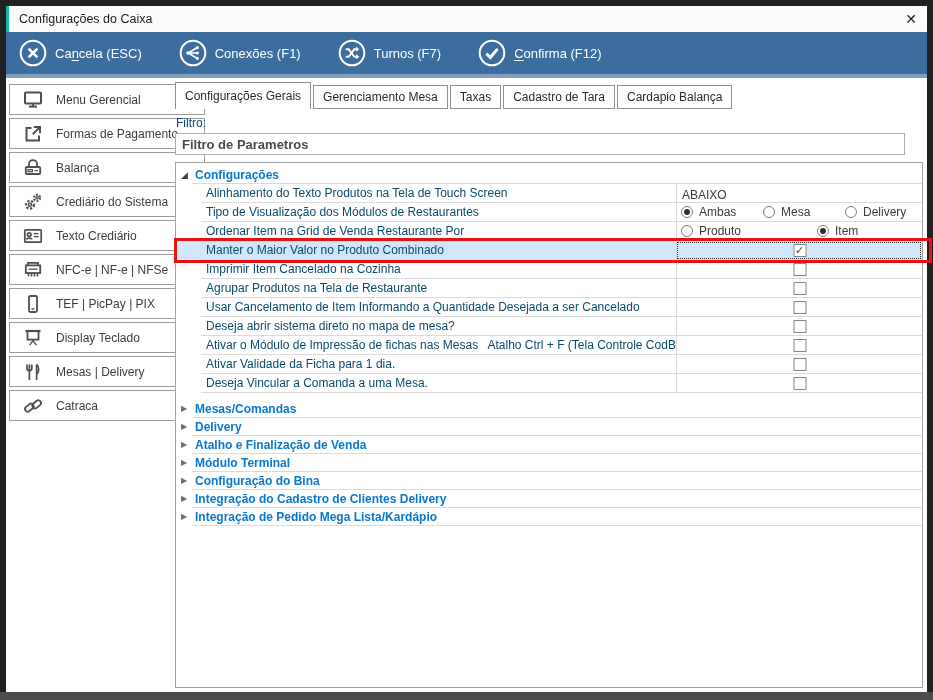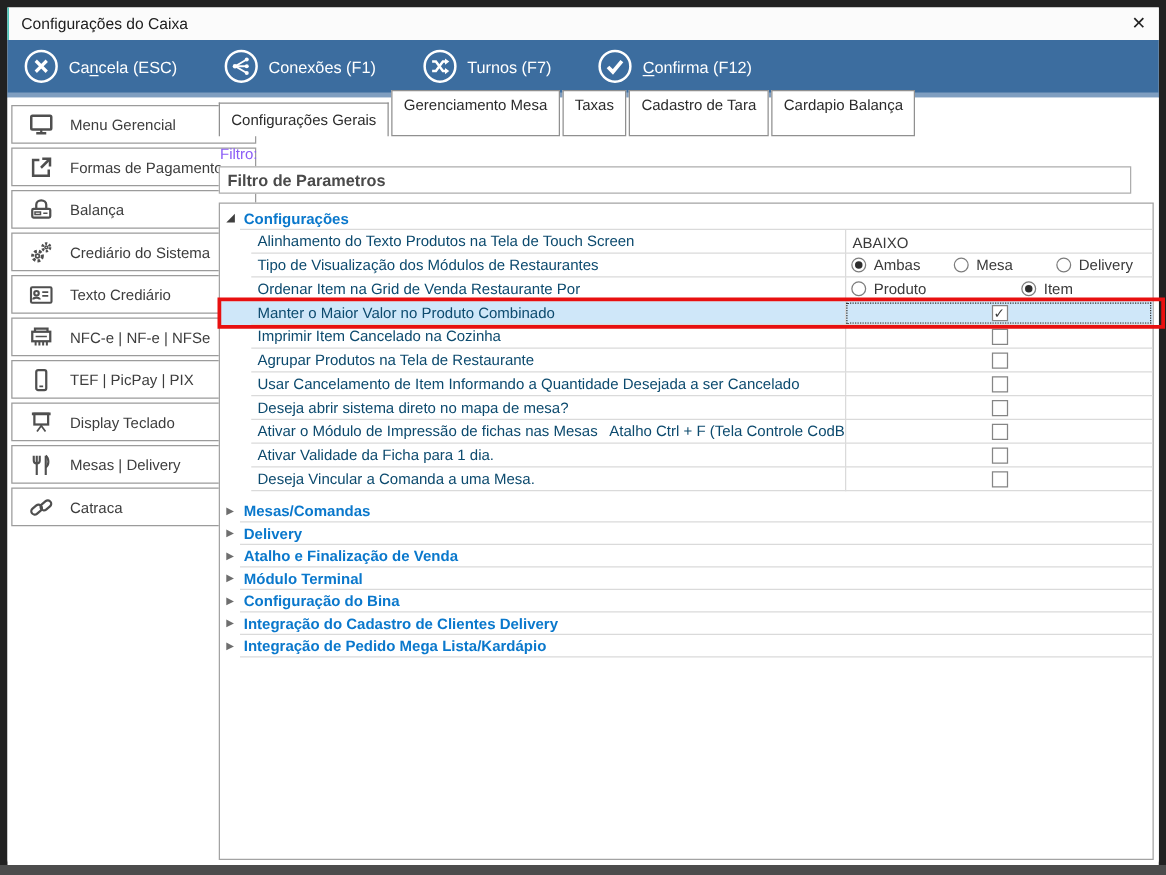--- a/index.html
+++ b/index.html
@@ -5,21 +5,21 @@
   * { margin:0; padding:0; box-sizing:border-box; }
   body { font-family:"Liberation Sans","DejaVu Sans",sans-serif; background:#212121; }
   .screen { position:relative; width:933px; height:700px; background:#212121; overflow:hidden; }
   .bottom-strip { position:absolute; left:0; right:0; bottom:0; height:8px; background:#4c4c4c; }
 
   .window { position:absolute; left:6px; top:6px; width:921px; height:686px; background:#fff;
             border-radius:0 0 4px 4px; }
 
   
   .titlebar { height:26px; background:#fbfbfb; display:flex; align-items:center; padding:0 10px;
-              border-left:1px solid #14b8a6; }
+              border-left:3px solid #14b8a6; }
   .titlebar .title { flex:1; font-size:12.5px; color:#1c1c1c; }
   .close-btn { width:26px; text-align:right; font-size:14px; color:#222; cursor:default;
                font-family:"DejaVu Sans",sans-serif; }
 
   
   .toolbar { height:46px; background:#3c6d9f; border-bottom:4px solid #7f9ec0;
              display:flex; align-items:center; padding-left:12px; gap:36px; }
   .tb-btn { display:flex; align-items:center; gap:7px; color:#fff; font-size:13px; cursor:default; }
   .tb-btn svg { display:block; }
   .key { text-decoration:underline; text-underline-offset:2px; }
@@ -31,25 +31,25 @@
   .sidebar { position:absolute; left:3px; top:6px; width:196px; }
   .side-item { height:31px; margin-bottom:3px; border:1px solid #9b9b9b; background:#fff;
                display:flex; align-items:center; }
   .side-icon { width:46px; display:flex; justify-content:center; align-items:center; }
   .side-label { font-size:12px; color:#3d3d3d; white-space:nowrap; }
 
   
   .content { position:absolute; left:169px; top:4px; width:750px; bottom:4px; }
 
   .tabs { display:flex; align-items:flex-end; height:27px; }
-  .tab { border:1px solid #909090; background:#fff; height:37px; line-height:22px;
+  .tab { border:1px solid #909090; background:#fff; height:24px; line-height:22px;
          padding:0 9px; font-size:12px; color:#2b2b2b; margin-right:2px; white-space:nowrap; }
   .tab.active { height:27px; line-height:26px; border-bottom:none; }
 
-  .filter-label { font-size:12px; color:#8b5cf6; margin:7px 0 3px 1px; }
+  .filter-label { font-size:12px; color:#0c4a6e; margin:7px 0 3px 1px; }
   .filter-input { width:730px; height:22px; border:1px solid #adadad; padding:0 6px;
                   font-family:"Liberation Sans",sans-serif; font-size:13px; font-weight:bold;
                   color:#4a4a4a; outline:none; background:#fff; }
 
   
   .grid { margin-top:7px; width:748px; height:526px; border:1px solid #a3a3a3; background:#fff;
           padding-top:3px; position:relative; }
 
   .cat-row { height:18px; display:flex; align-items:center; padding-left:5px; position:relative; cursor:default; }
   .cat-row::after { content:""; position:absolute; left:16px; right:0; bottom:0; height:1px; background:#dadada; }

